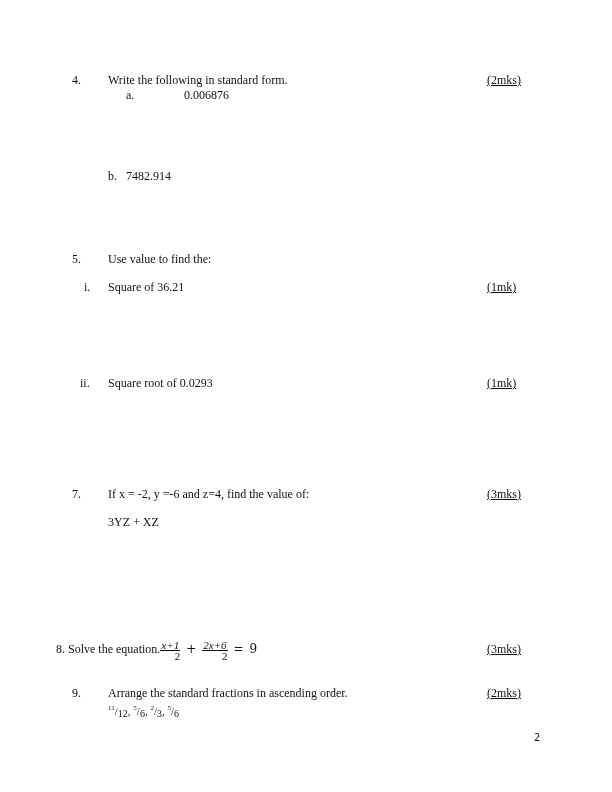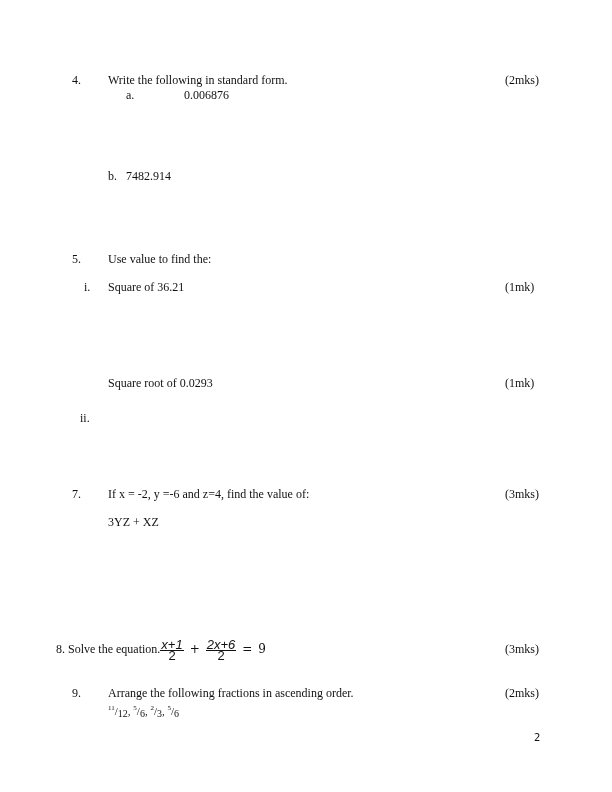--- a/index.html
+++ b/index.html
@@ -10,28 +10,28 @@
     body {
       width: 612px;
       height: 792px;
       position: relative;
       overflow: hidden;
       font-family: "Liberation Serif", serif;
       font-size: 12px;
       color: #111111;
     }
     .abs { position: absolute; white-space: nowrap; line-height: 14px; }
-    .marks { left: 505px; }
+    .marks { left: 487px; text-decoration: underline; }
     .frac {
       display: inline-block;
       vertical-align: middle;
-      text-align: center;
-      font-size: 13px;
+      text-align: right;
+      font-size: 11px;
       line-height: 10px;
-      font-family: Liberation Sans, sans-serif;
+      font-family: Liberation Serif, serif;
       font-style: italic;
     }
     .frac .num { display: block; border-bottom: 0.8px solid #111; padding: 0 1px; }
     .frac .den { display: block; font-style: normal; }
     .eqop { font-family: "DejaVu Serif", serif; font-size: 12px; margin: 0 6px; }
     .sfrac { font-size: 11px; }
     .sfrac sup { font-size: 7px; vertical-align: 5px; }
     .sfrac sub { font-size: 10px; vertical-align: -2px; }
     .page-num { font-family: "DejaVu Sans", sans-serif; font-size: 10px; }
   </style>
@@ -44,34 +44,34 @@
 <div class="abs" style="left:126px; top:88px;">a.</div>
 <div class="abs" style="left:144px; top:88px;margin-left:40px;">0.006876</div>
 <div class="abs" style="left:108px; top:169px;">b.</div>
 <div class="abs" style="left:126px; top:169px;">7482.914</div>
 
 <div class="abs" style="left:72px; top:252px;">5.</div>
 <div class="abs" style="left:108px; top:252px;">Use value to find the:</div>
 <div class="abs" style="left:84px; top:280px;">i.</div>
 <div class="abs" style="left:108px; top:280px;">Square of 36.21</div>
 <div class="abs marks" style="top:280px;">(1mk)</div>
-<div class="abs" style="left:80px; top:376px;margin-top:35px;">ii.</div>
+<div class="abs" style="left:80px; top:376px;">ii.</div>
 <div class="abs" style="left:108px; top:376px;">Square root of 0.0293</div>
 <div class="abs marks" style="top:376px;">(1mk)</div>
 
 <div class="abs" style="left:72px; top:487px;">7.</div>
 <div class="abs" style="left:108px; top:487px;">If x = -2, y =-6 and z=4, find the value of:</div>
 <div class="abs marks" style="top:487px;">(3mks)</div>
 <div class="abs" style="left:108px; top:515px;">3YZ + XZ</div>
 
 <div class="abs" style="left:56px; top:636px; line-height:26px;">
   <span>8. Solve the equation.</span><span class="frac"><span class="num">x+1</span><span class="den">2</span></span><span class="eqop">+</span><span class="frac"><span class="num">2x+6</span><span class="den">2</span></span><span class="eqop">=</span><span class="eqop" style="margin-left:0;">9</span>
 </div>
 <div class="abs marks" style="top:642px;">(3mks)</div>
 
 <div class="abs" style="left:72px; top:686px;">9.</div>
-<div class="abs" style="left:108px; top:686px;">Arrange the following fractions in ascending order.</div>
+<div class="abs" style="left:108px; top:686px;">Arrange the standard fractions in ascending order.</div>
 <div class="abs marks" style="top:686px;">(2mks)</div>
 <div class="abs sfrac" style="left:108px; top:701px;">
   <span><sup>11</sup>/<sub>12</sub><span>, </span></span><span><sup>5</sup>/<sub>6</sub><span>, </span></span><span><sup>2</sup>/<sub>3</sub><span>, </span></span><span><sup>5</sup>/<sub>6</sub></span>
 </div>
 
 <div class="abs page-num" style="left:534px; top:731px;">2</div>
 
 </body></html>

